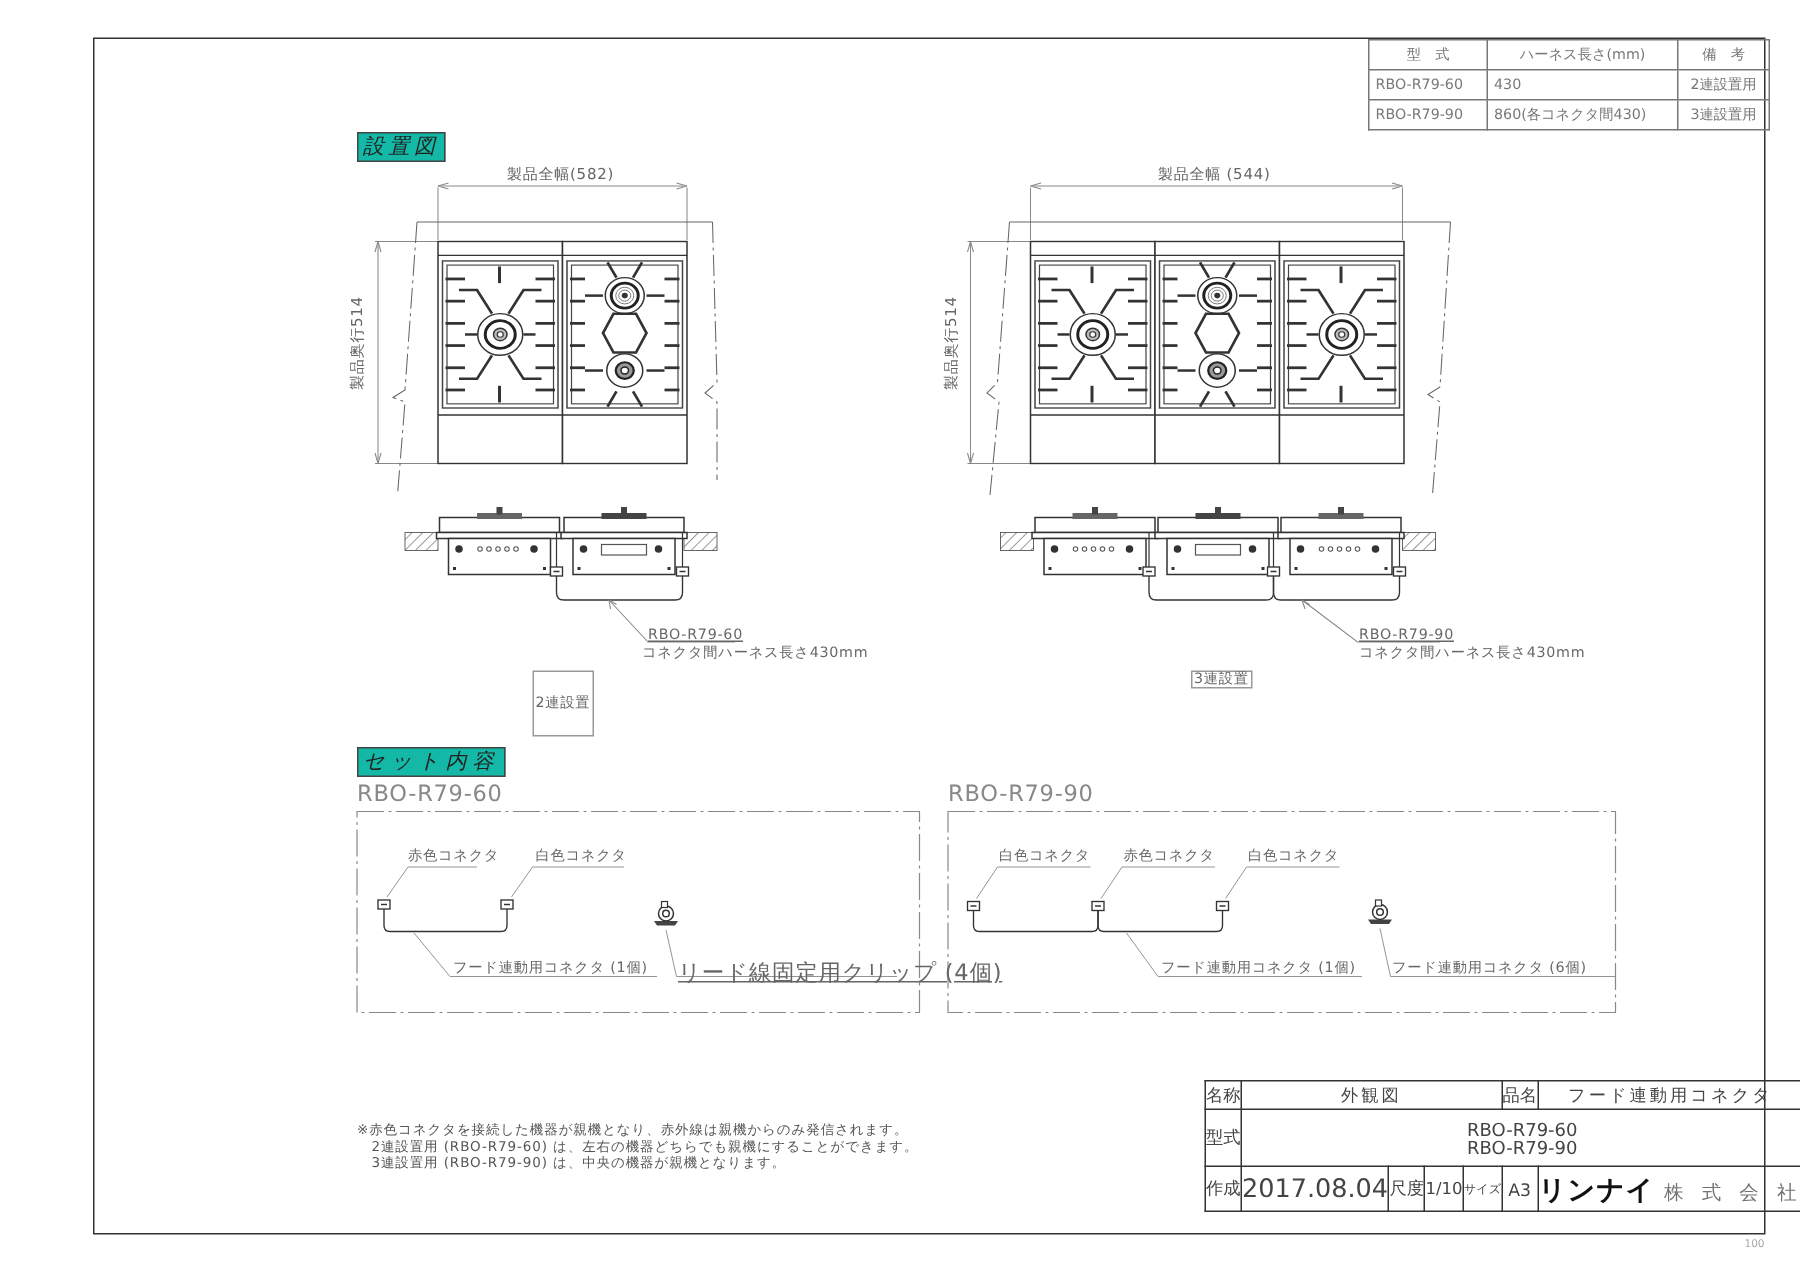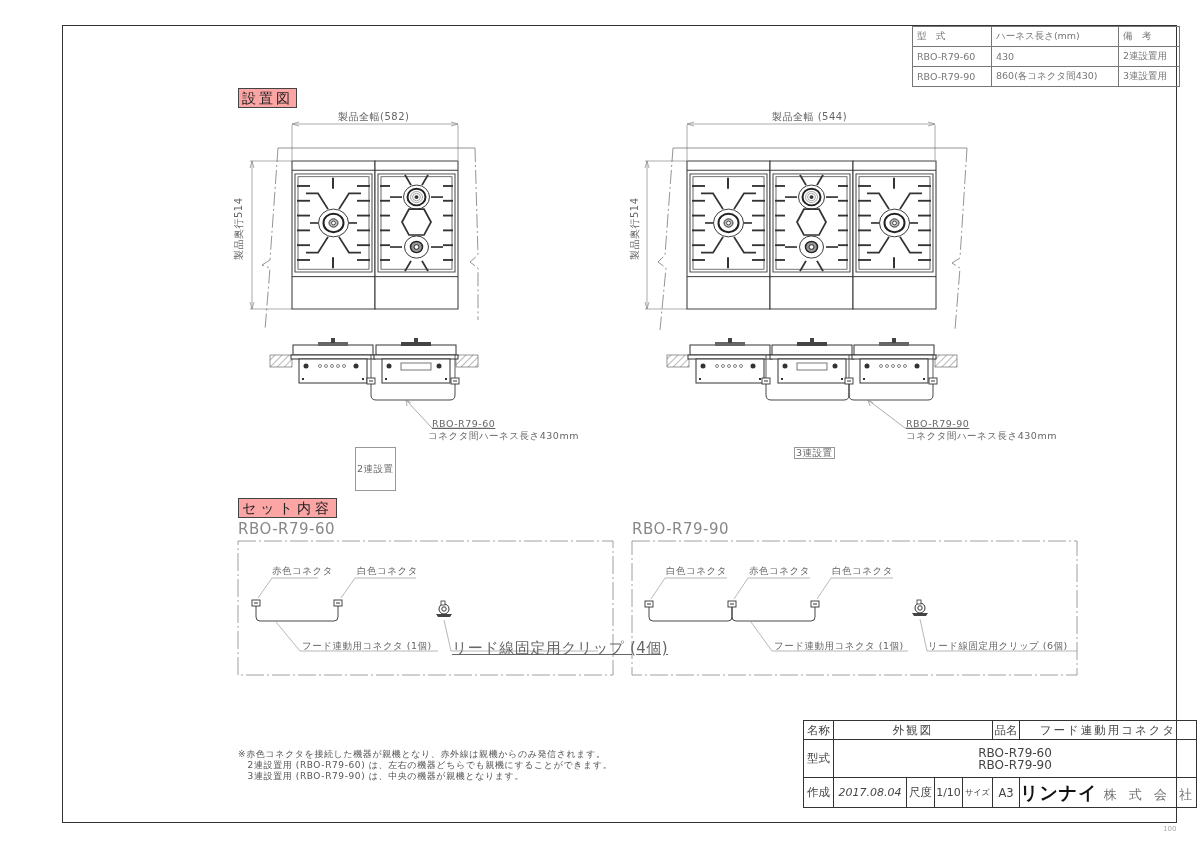--- a/index.html
+++ b/index.html
@@ -2,31 +2,31 @@
 <html><head>
 <meta charset="utf-8">
 <style>
   html, body { margin: 0; padding: 0; background: #ffffff; }
   body { width: 1200px; height: 849px; position: relative; overflow: hidden;
          font-family: "DejaVu Sans", sans-serif; color: #555; }
   .abs { position: absolute; }
   .frame { left: 62px; top: 25px; width: 1115px; height: 798px; border: 1.5px solid #333; box-sizing: border-box; }
   svg.drawing { position: absolute; left: 0; top: 0; }
   .t { position: absolute; white-space: nowrap; line-height: 1; }
-  .lbl-box { position: absolute; border: 1px solid #444; background: #fca5a5; color: #222; padding: 1px 3px;
-             font-size: 14px; letter-spacing: 3px; line-height: 16px; }
+  .lbl-box { position: absolute; border: 1px solid #444; background: #14b8a6; color: #222; padding: 1px 3px;
+             font-size: 14px; letter-spacing: 3px; line-height: 16px; font-style: italic; }
   .sm { font-size: 9px; color: #666; letter-spacing: 0.5px; }
   .model-head { font-size: 15px; color: #888; letter-spacing: 0.5px; }
   .note { font-size: 9px; color: #555; line-height: 11px; letter-spacing: 0.6px; margin-top: 47px; }
 
   
   table.spec { position: absolute; left: 912px; top: 26px; border-collapse: collapse;
                font-size: 9.5px; color: #777; }
   table.spec td { border: 1px solid #777; height: 19px; padding: 0 4px; }
-  table.spec td.c { text-align: left; }
+  table.spec td.c { text-align: center; }
 
   
   table.tb { position: absolute; left: 803px; top: 720px; border-collapse: collapse;
              font-size: 11.5px; color: #444; table-layout: fixed; }
   table.tb td { border: 1px solid #333; padding: 0; text-align: center; overflow: hidden; white-space: nowrap; }
   .logo { font-weight: bold; font-size: 18px; color: #111; letter-spacing: 1px; font-family: Liberation Serif, serif; }
   .corp { font-size: 13px; color: #737373; letter-spacing: 4px; margin-left: 6px; }
 </style>
 </head>
 <body>
@@ -309,21 +309,21 @@
 <div class="t sm" style="left:272px;top:566px;font-size:9.5px;">赤色コネクタ</div>
 <div class="t sm" style="left:357px;top:566px;font-size:9.5px;">白色コネクタ</div>
 <div class="t sm" style="left:302px;top:641px;font-size:9.5px;">フード連動用コネクタ (1個)</div>
 <div class="t sm" style="left:452px;top:641px;font-size:15px;text-decoration:underline;">リード線固定用クリップ (4個)</div>
 
 <div class="t model-head" style="left:632px;top:522px;">RBO-R79-90</div>
 <div class="t sm" style="left:666px;top:566px;font-size:9.5px;">白色コネクタ</div>
 <div class="t sm" style="left:749px;top:566px;font-size:9.5px;">赤色コネクタ</div>
 <div class="t sm" style="left:832px;top:566px;font-size:9.5px;">白色コネクタ</div>
 <div class="t sm" style="left:774px;top:641px;font-size:9.5px;">フード連動用コネクタ (1個)</div>
-<div class="t sm" style="left:928px;top:641px;font-size:9.5px;">リード線固定用クリップ (6個)</div>
+<div class="t sm" style="left:928px;top:641px;font-size:9.5px;">フード連動用コネクタ (6個)</div>
 
 <div class="abs note" style="left:238px;top:702px;">
   <div>※赤色コネクタを接続した機器が親機となり、赤外線は親機からのみ発信されます。</div>
   <div>　2連設置用 (RBO-R79-60) は、左右の機器どちらでも親機にすることができます。</div>
   <div>　3連設置用 (RBO-R79-90) は、中央の機器が親機となります。</div>
 </div>
 
 <table class="tb">
   <colgroup>
     <col style="width:30px">
@@ -343,21 +343,21 @@
   </tr>
   <tr style="height:38px">
     <td>型式</td>
     <td colspan="6" style="line-height:12px;font-size:12px;">
       <div>RBO-R79-60</div>
       <div>RBO-R79-90</div>
     </td>
   </tr>
   <tr style="height:30px">
     <td>作成</td>
-    <td style="font-size:11px;font-style:italic;">2017.08.04</td>
+    <td style="font-size:17px;">2017.08.04</td>
     <td>尺度</td>
     <td style="font-size:11px;">1/10</td>
     <td style="font-size:8px;">サイズ</td>
     <td>A3</td>
     <td>
       <span class="logo">リンナイ</span><span class="corp">株 式 会 社</span>
     </td>
   </tr>
 </tbody>
   </table>

